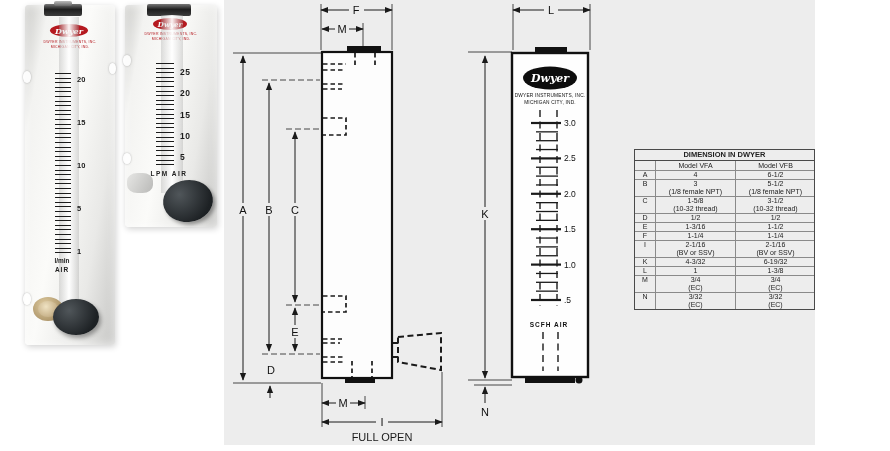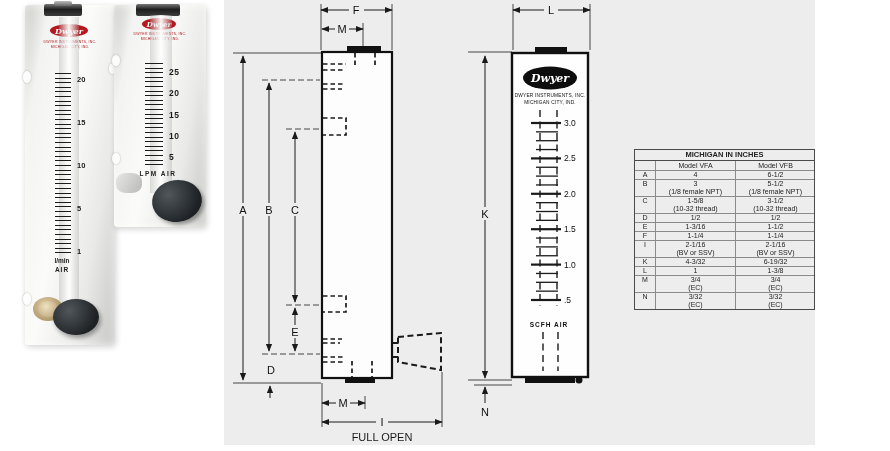--- a/index.html
+++ b/index.html
@@ -6,21 +6,21 @@
   #page{position:relative;width:890px;height:451px;background:#ffffff;overflow:hidden;
         font-family:"Liberation Sans",sans-serif;}
   
   #panel{position:absolute;left:224px;top:0;width:591px;height:445px;background:#ededed;}
 
   
   .photo{position:absolute;border-radius:4px;
     background:linear-gradient(100deg,#c9c9c6 0%,#f3f3f1 16%,#fbfbf9 45%,#e9e9e7 74%,#c6c6c4 100%);
     box-shadow:1px 2px 6px rgba(0,0,0,.18), inset 0 0 10px rgba(255,255,255,.7);}
   #photo-vfb{left:25px;top:5px;width:90px;height:340px;}
-  #photo-vfa{left:114px;top:5px;width:92px;height:222px;text-decoration:underline;}
+  #photo-vfa{left:125px;top:5px;width:92px;height:222px;text-decoration:underline;}
   .photo *{position:absolute;}
   .cap{background:linear-gradient(#777,#1e1e1e 45%,#3c3c3c);border-radius:2px;}
   .cap-plug{background:linear-gradient(#bbb,#666);border-radius:2px;}
   .logo{background:#b5191f;border-radius:50%;display:flex;align-items:center;justify-content:center;
         color:#fff;font-family:"DejaVu Serif",serif;font-style:italic;font-weight:bold;}
   .redline{left:0;width:100%;text-align:center;color:#b5191f;font-size:3.5px;line-height:4.5px;
            letter-spacing:.2px;white-space:nowrap;}
   .tube{background:linear-gradient(90deg,rgba(150,150,150,.30),rgba(255,255,255,.95) 50%,rgba(140,140,140,.28));}
   .ticks{background:repeating-linear-gradient(to bottom,#1c1c1c 0,#1c1c1c 1px,transparent 1px,transparent 4.6px);}
   .snum{position:absolute;left:0;font-weight:bold;color:#1d1d1d;}
@@ -255,21 +255,21 @@
         <line x1="76" y1="273.45000000000005" x2="98" y2="273.45000000000005" stroke="#1a1a1a" stroke-width="1.3"></line>
         <line x1="76" y1="282.3" x2="98" y2="282.3" stroke="#1a1a1a" stroke-width="1.3"></line>
         <line x1="76" y1="291.15000000000003" x2="98" y2="291.15000000000003" stroke="#1a1a1a" stroke-width="1.3"></line>
         <line x1="71" y1="300" x2="101" y2="300" stroke="#1a1a1a" stroke-width="2.2"></line>
         <text x="104" y="303" class="fv-num">.5</text>
       </g>
     <text class="scfh" x="89" y="327">SCFH AIR</text>
   </svg>
 
   <div id="dim-table">
-    <div class="t-title">MICHIGAN IN INCHES</div>
+    <div class="t-title">DIMENSION IN DWYER</div>
     <div class="t-head">
       <div class="c0"></div>
       <div class="c1">Model VFA</div>
       <div class="c2">Model VFB</div>
     </div>
     <div id="t-body">
 
         <div class="t-row">
           <div class="c0">A</div>
           <div class="c1">

